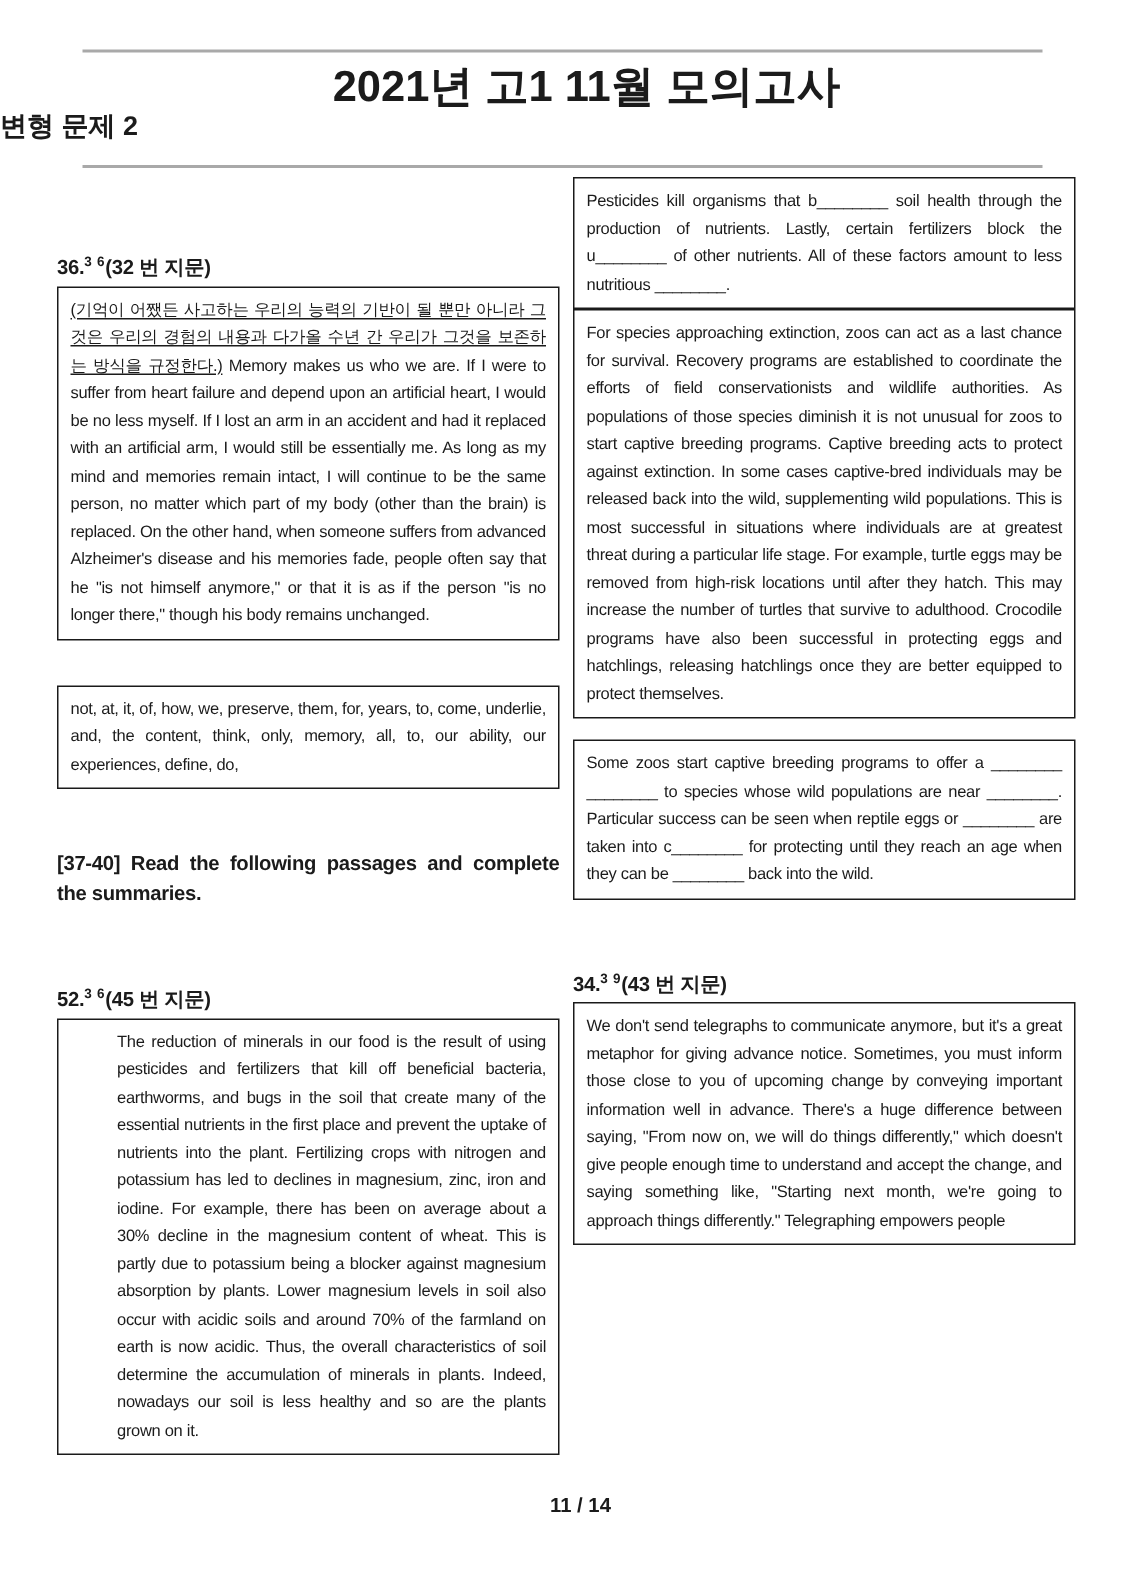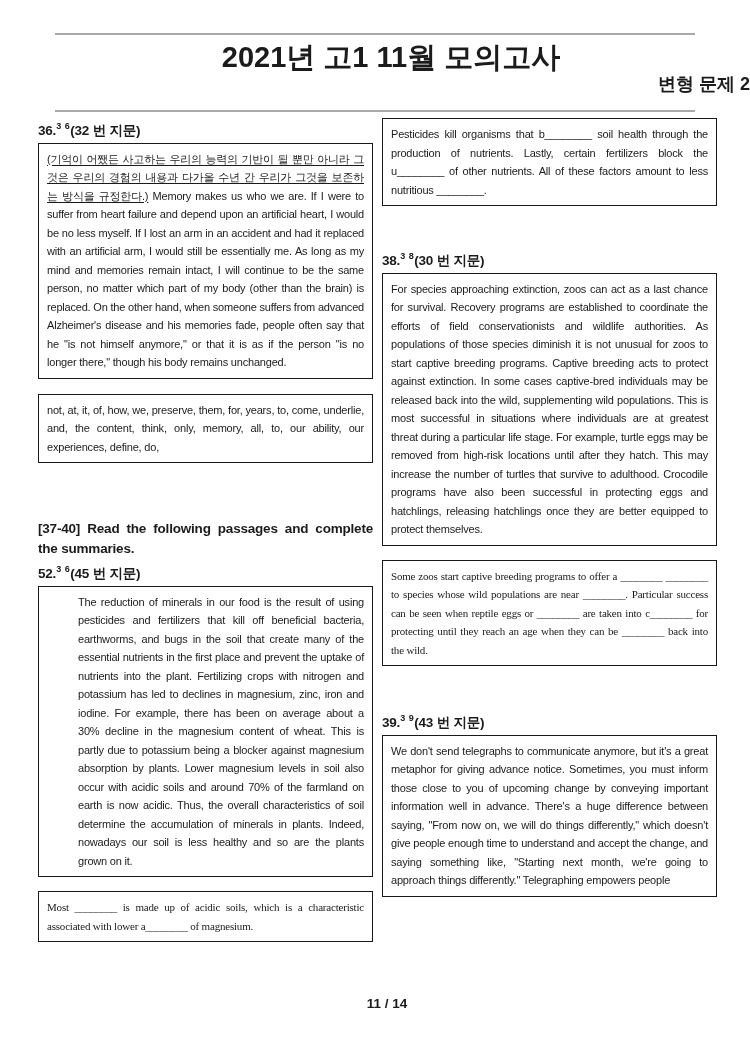--- a/index.html
+++ b/index.html
@@ -12,39 +12,39 @@
   }
   .rule { position: absolute; left: 55px; width: 640px; height: 2px; background: #a9a9a9; }
   .rule-top { top: 33px; }
   .rule-bottom { top: 110px; }
   .page-title {
     position: absolute; top: 38px; left: 16px; width: 750px;
     text-align: center; font-weight: bold; font-size: 29px; letter-spacing: 0px;
   }
   .page-subtitle {
     position: absolute; top: 72px; left: 0; width: 750px;
-    text-align: right; font-weight: bold; font-size: 18px;
+    text-align: left; font-weight: bold; font-size: 18px;
   }
   .col { position: absolute; top: 118px; width: 335px; }
   .col-left  { left: 38px; }
   .col-right { left: 382px; }
-  .qheader { font-weight: bold; font-size: 13.5px; line-height: 17px; margin-bottom: 4px; letter-spacing: -0.2px; }
+  .qheader { font-weight: bold; font-size: 13.5px; line-height: 17px; margin-bottom: 4px; letter-spacing: -0.2px; margin-top: 48px; }
   .qheader sup { font-size: 9px; vertical-align: super; letter-spacing: 0.5px; }
   .pbox {
     border: 1.5px solid #1a1a1a;
     padding: 6px 8px;
     font-size: 11px; line-height: 18.5px;
     letter-spacing: -0.2px;
     text-align: justify;
   }
   .kor-underline { text-decoration: underline; text-underline-offset: 2px; }
-  .mt-wordbank { margin-top: 15px; }
-  .instruction { margin-top: 56px; font-weight: bold; font-size: 13.5px; line-height: 20px; letter-spacing: -0.2px; text-align: justify; margin-bottom: 2px; }
+  .mt-wordbank { margin-top: 30px; }
+  .instruction { margin-top: 40px; font-weight: bold; font-size: 13.5px; line-height: 20px; letter-spacing: -0.2px; text-align: justify; margin-bottom: 2px; }
   .mt-box { margin-top: 0px; padding-left: 39px; }
-  .mt-summary { margin-top: 14px; font-family: Liberation Serif, serif; }
+  .mt-summary { margin-top: 14px; }
   .mt-h38 { margin-top: 42px; }
   .mt-h39 { margin-top: 44px; }
   .footer {
     position: absolute; top: 996px; left: 12px; width: 750px;
     text-align: center; font-weight: bold; font-size: 13.5px;
   }
 </style>
 </head>
 <body>
 
@@ -73,46 +73,40 @@
     <div class="instruction">[37-40] Read the following passages and complete the summaries.</div>
 
     <div class="qheader">
       <span>52.</span><sup>3 6</sup><span>(45 번 지문)</span>
     </div>
 
     <div class="pbox mt-box">
       <span>The reduction of minerals in our food is the result of using pesticides and fertilizers that kill off beneficial bacteria, earthworms, and bugs in the soil that create many of the essential nutrients in the first place and prevent the uptake of nutrients into the plant. Fertilizing crops with nitrogen and potassium has led to declines in magnesium, zinc, iron and iodine. For example, there has been on average about a 30% decline in the magnesium content of wheat. This is partly due to potassium being a blocker against magnesium absorption by plants. Lower magnesium levels in soil also occur with acidic soils and around 70% of the farmland on earth is now acidic. Thus, the overall characteristics of soil determine the accumulation of minerals in plants. Indeed, nowadays our soil is less healthy and so are the plants grown on it.</span>
     </div>
 
-    <div class="pbox mt-summary">
-      <span>Most ________ is made up of acidic soils, which is a characteristic associated with lower a________ of magnesium.</span>
-    </div>
 
   </div>
 
   <div class="col col-right">
 
     <div class="pbox">
       <span>Pesticides kill organisms that b________ soil health through the production of nutrients. Lastly, certain fertilizers block the u________ of other nutrients. All of these factors amount to less nutritious ________.</span>
     </div>
 
-    <div class="qheader mt-h38">
-      <span>38.</span><sup>3 8</sup><span>(30 번 지문)</span>
-    </div>
 
     <div class="pbox">
       <span>For species approaching extinction, zoos can act as a last chance for survival. Recovery programs are established to coordinate the efforts of field conservationists and wildlife authorities. As populations of those species diminish it is not unusual for zoos to start captive breeding programs. Captive breeding acts to protect against extinction. In some cases captive-bred individuals may be released back into the wild, supplementing wild populations. This is most successful in situations where individuals are at greatest threat during a particular life stage. For example, turtle eggs may be removed from high-risk locations until after they hatch. This may increase the number of turtles that survive to adulthood. Crocodile programs have also been successful in protecting eggs and hatchlings, releasing hatchlings once they are better equipped to protect themselves.</span>
     </div>
 
     <div class="pbox mt-summary">
       <span>Some zoos start captive breeding programs to offer a ________ ________ to species whose wild populations are near ________. Particular success can be seen when reptile eggs or ________ are taken into c________ for protecting until they reach an age when they can be ________ back into the wild.</span>
     </div>
 
     <div class="qheader mt-h39">
-      <span>39.</span><sup>3 9</sup><span>(43 번 지문)</span>
+      <span>34.</span><sup>3 9</sup><span>(43 번 지문)</span>
     </div>
 
     <div class="pbox">
       <span>We don't send telegraphs to communicate anymore, but it's a great metaphor for giving advance notice. Sometimes, you must inform those close to you of upcoming change by conveying important information well in advance. There's a huge difference between saying, "From now on, we will do things differently," which doesn't give people enough time to understand and accept the change, and saying something like, "Starting next month, we're going to approach things differently." Telegraphing empowers people</span>
     </div>
 
   </div>
 
   <div class="footer">11 / 14</div>
 

